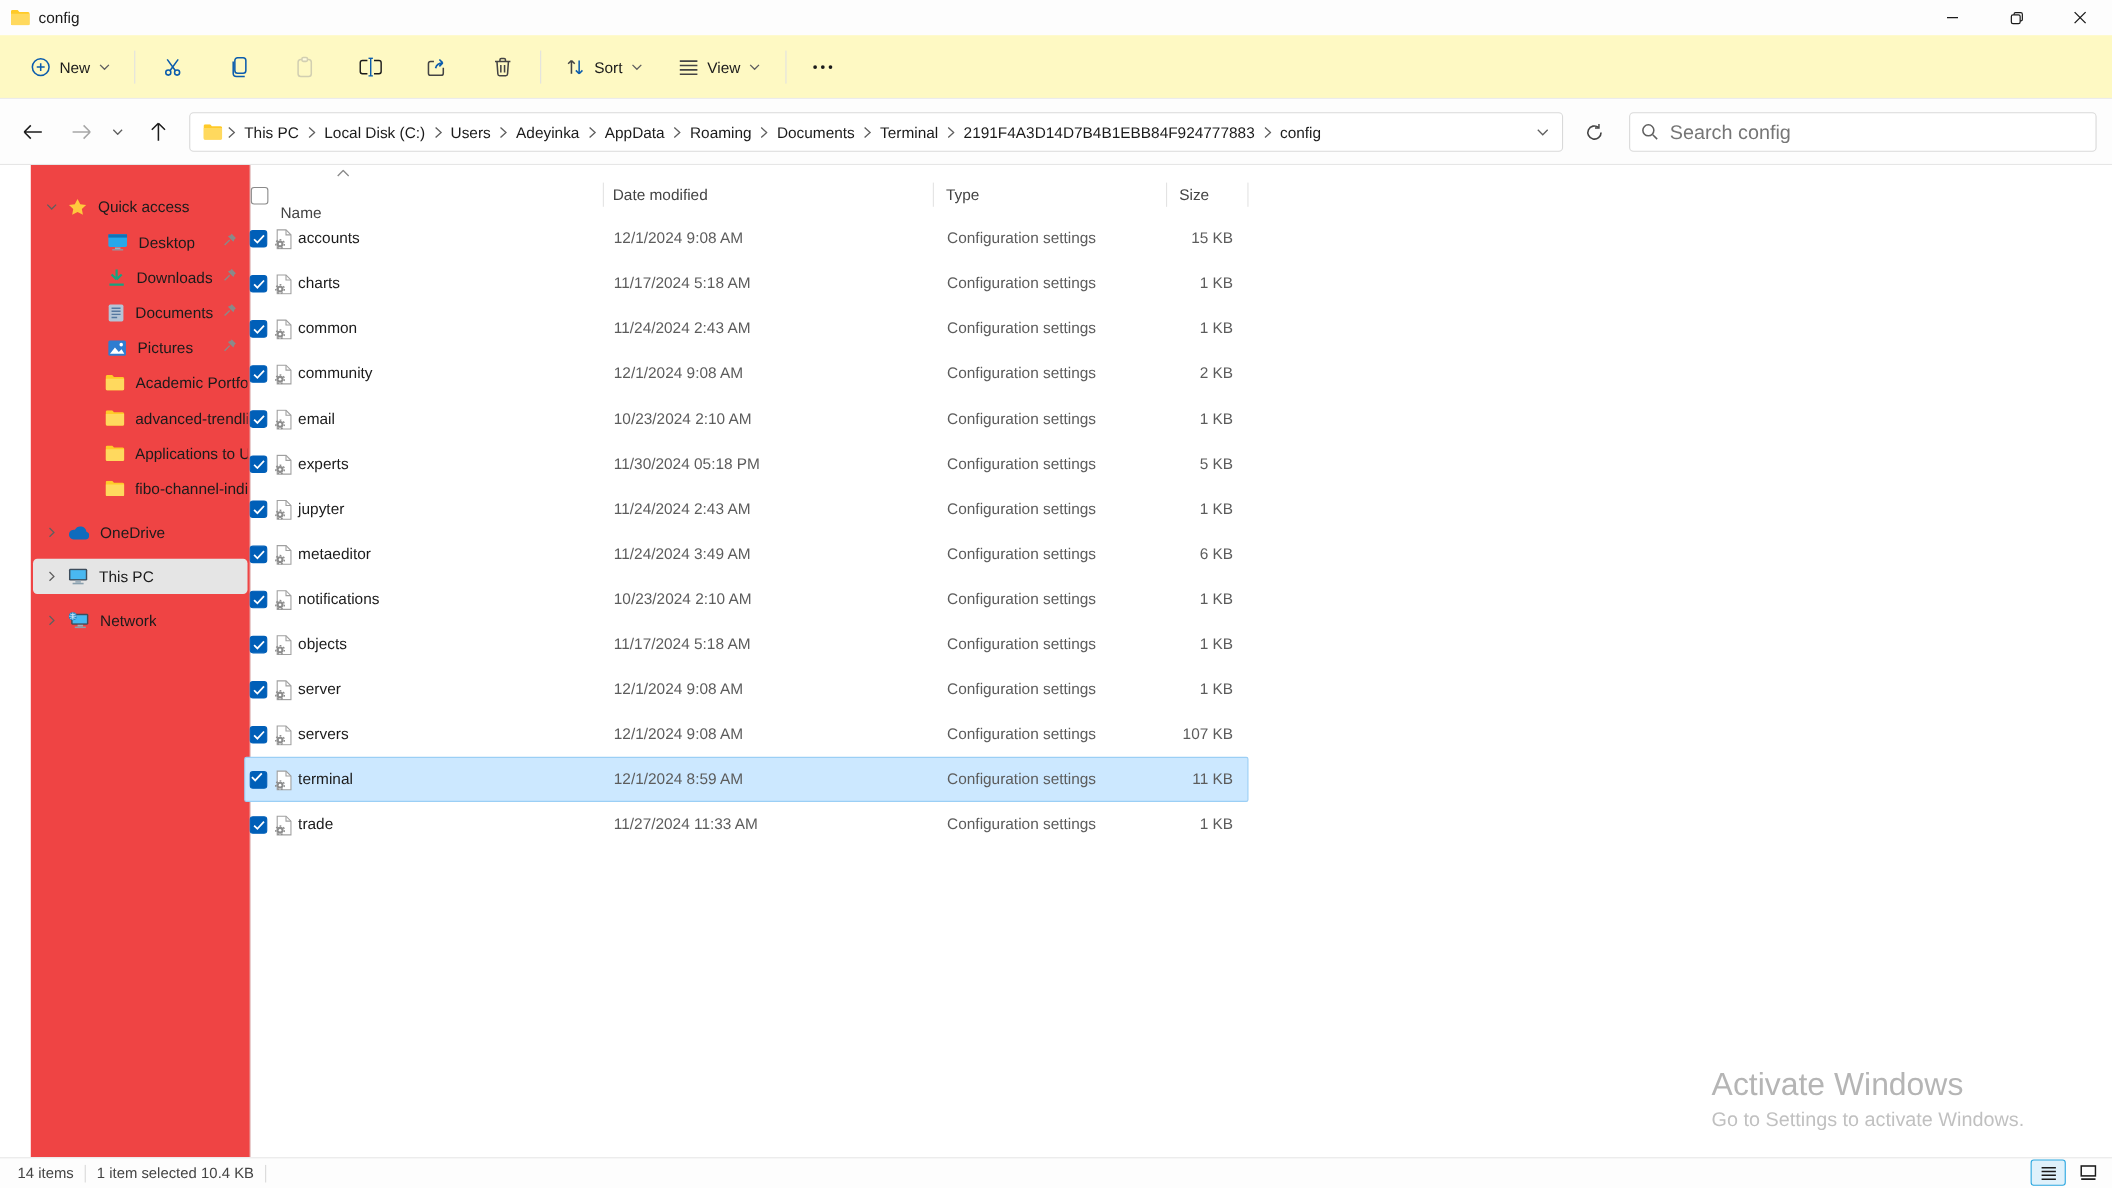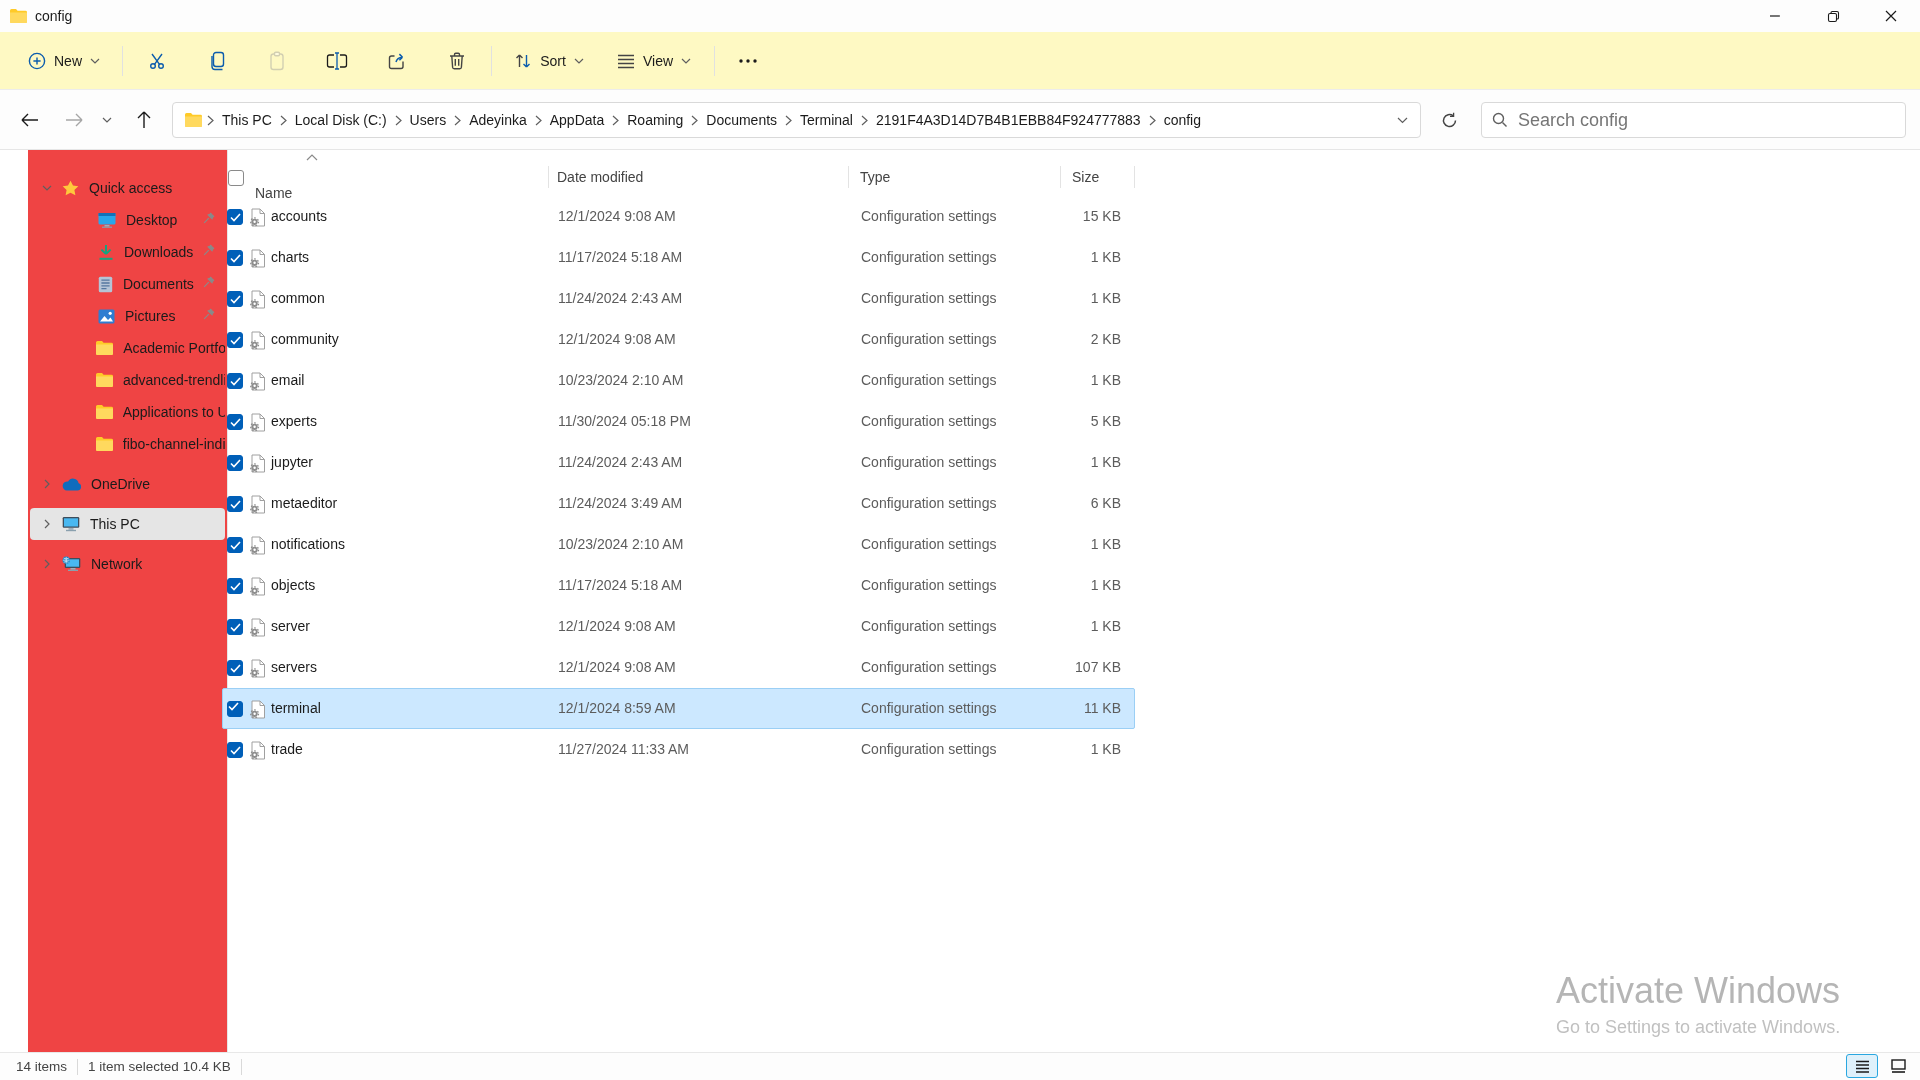--- a/index.html
+++ b/index.html
@@ -76,21 +76,21 @@
 
   
   .statusbar { position:absolute; left:0; top:1052px; width:1920px; height:28px; background:#fdfdfd; border-top:1px solid #e8e8e8; display:flex; align-items:center; color:#444; font-size:13.5px; }
   .sb-sep { width:1px; height:16px; background:#d9d9d9; margin:0 10px; }
   .viewtoggles { position:absolute; right:6px; top:1052px; height:28px; display:flex; align-items:center; gap:4px; }
   .vbtn { width:32px; height:24px; display:flex; align-items:center; justify-content:center; border:1px solid transparent; border-radius:3px; }
   .vbtn.active { border-color:#2aa7e0; background:#dff1fb; }
 
   
   .watermark { position:absolute; left:1556px; top:970px; pointer-events:none; }
-  .watermark .w1 { font-size:36px; color:rgba(120,120,120,.55); }
+  .watermark .w1 { font-size:29px; color:rgba(120,120,120,.55); }
   .watermark .w2 { font-size:18px; color:rgba(150,150,150,.6); margin-top:5px; }
 </style>
 </head>
 <body>
 
 <div class="titlebar">
   <span class="app-icon">
     <svg width="17" height="14" viewBox="0 0 17 14">
         <path d="M0 1.5 Q0 0 1.5 0 H6 l1.6 1.8 H15.5 Q17 1.8 17 3.2 V12.5 Q17 14 15.5 14 H1.5 Q0 14 0 12.5 Z" fill="#ffca28"></path>
         <path d="M0 3.4 H17 V12.5 Q17 14 15.5 14 H1.5 Q0 14 0 12.5 Z" fill="#ffd95e"></path>

